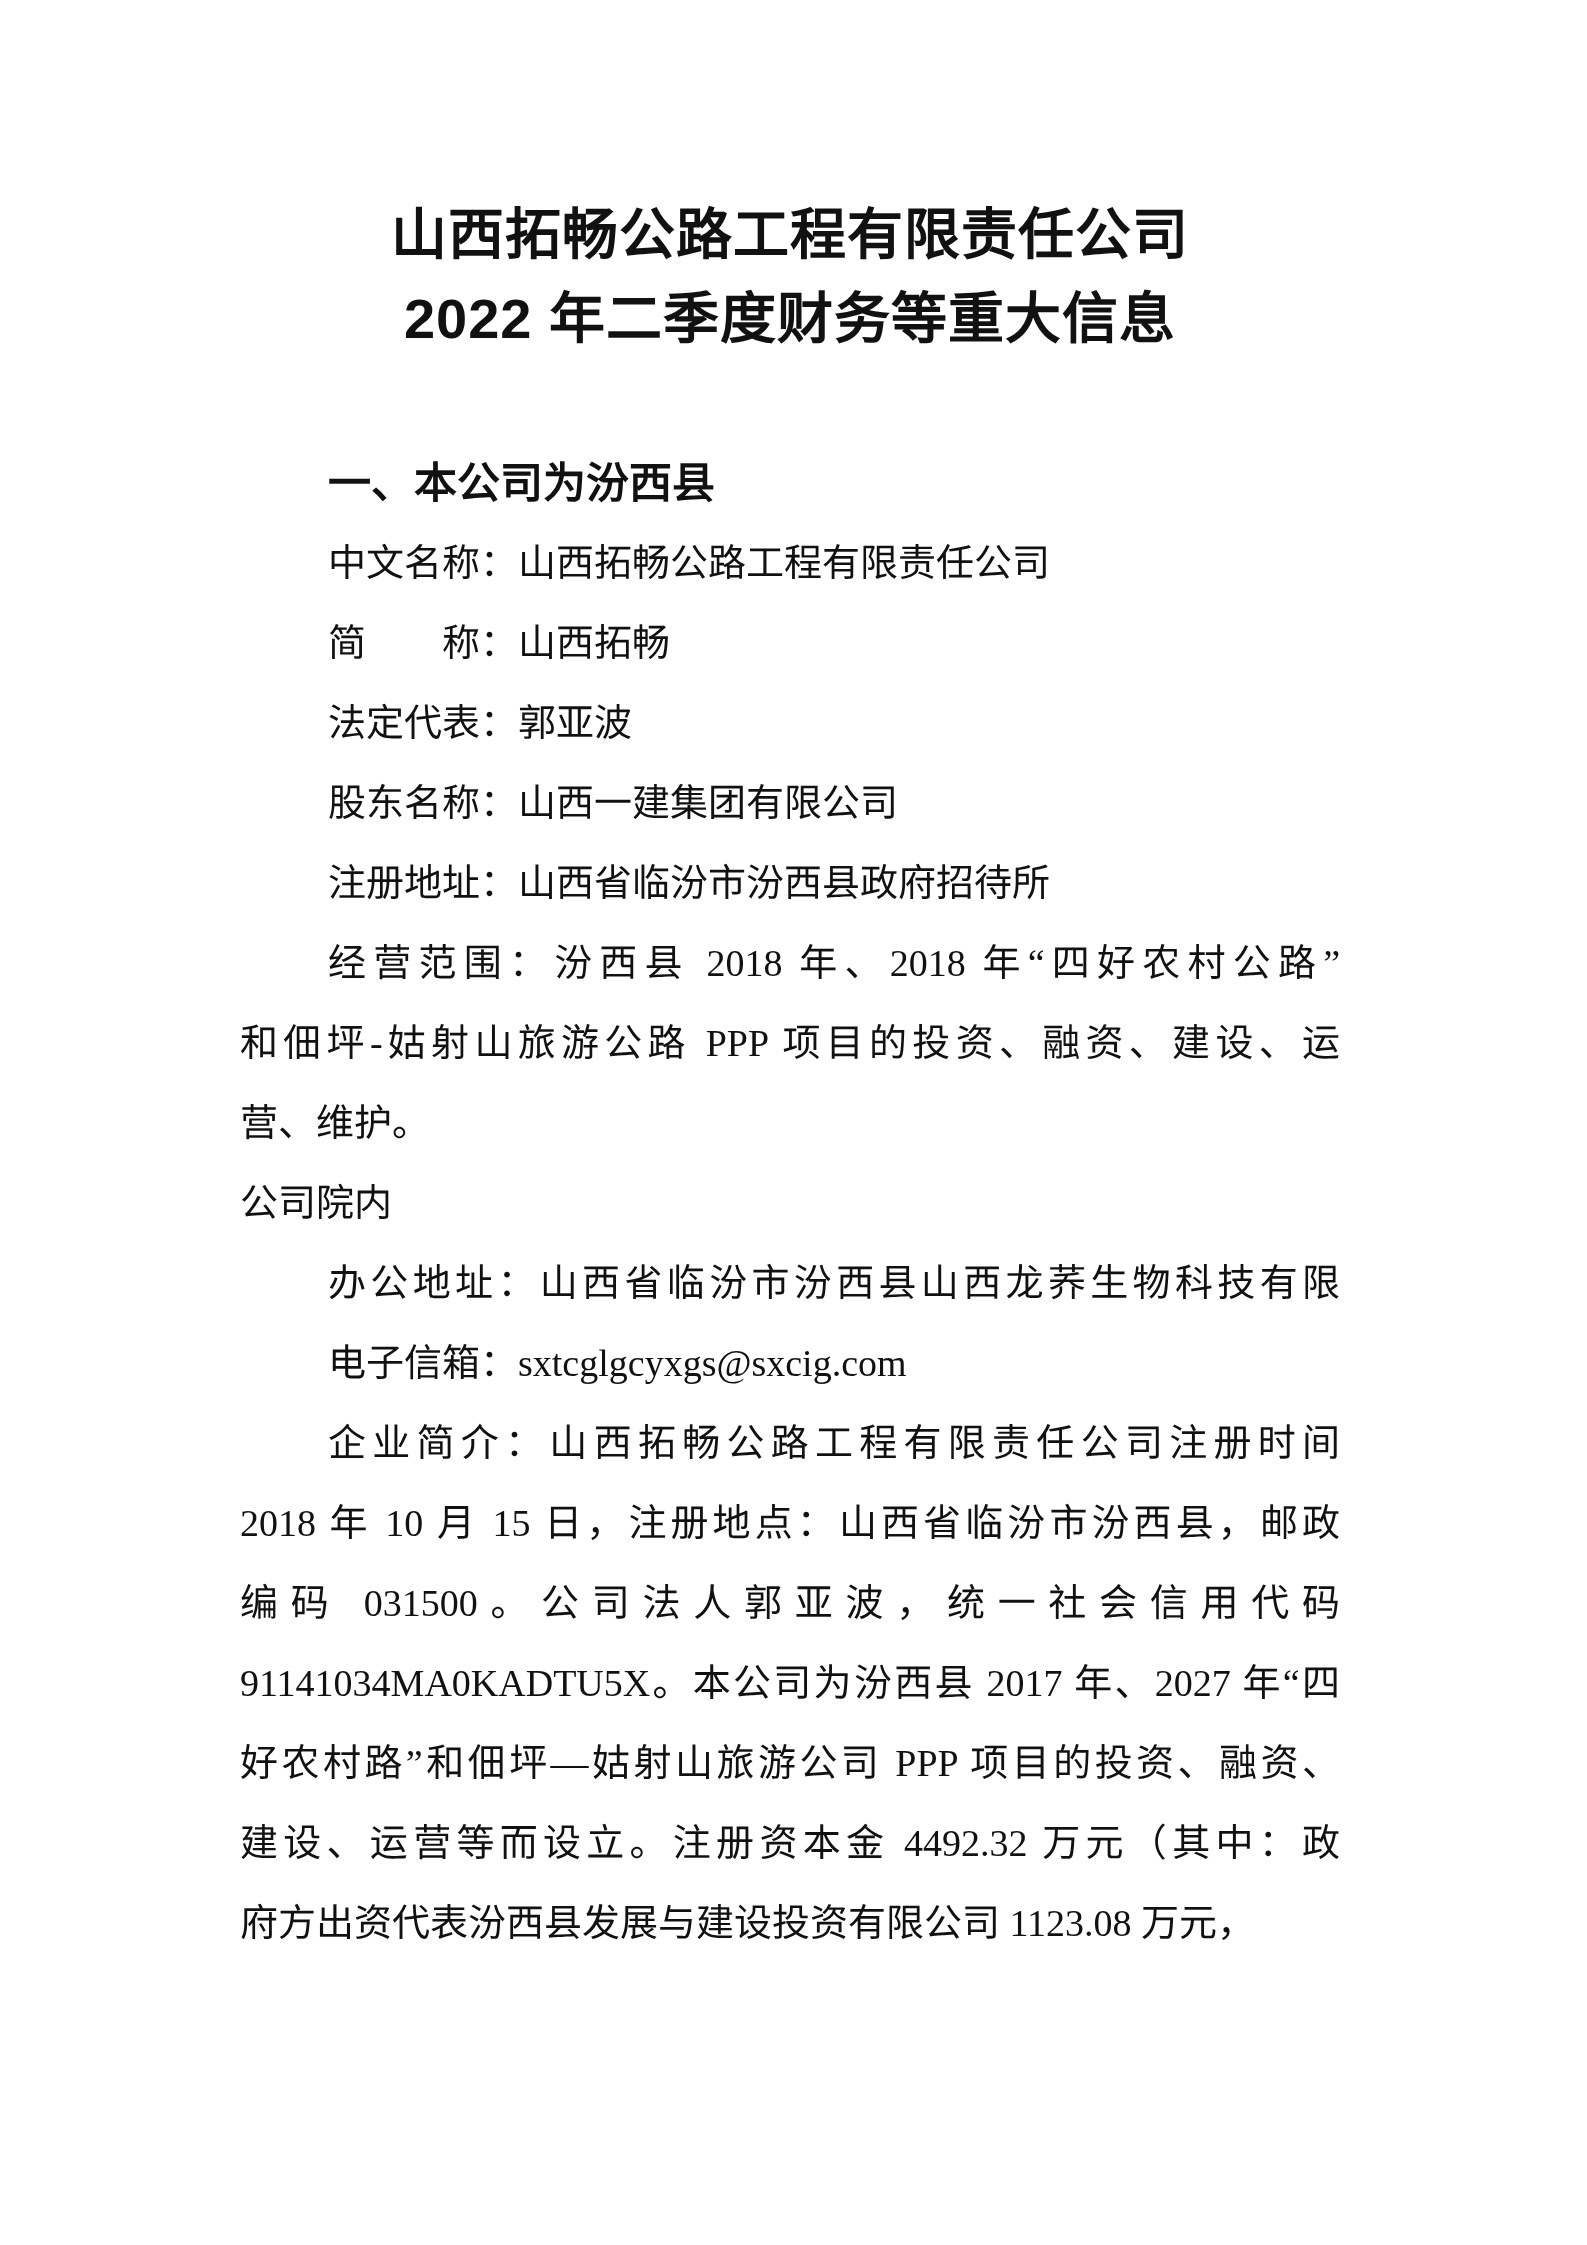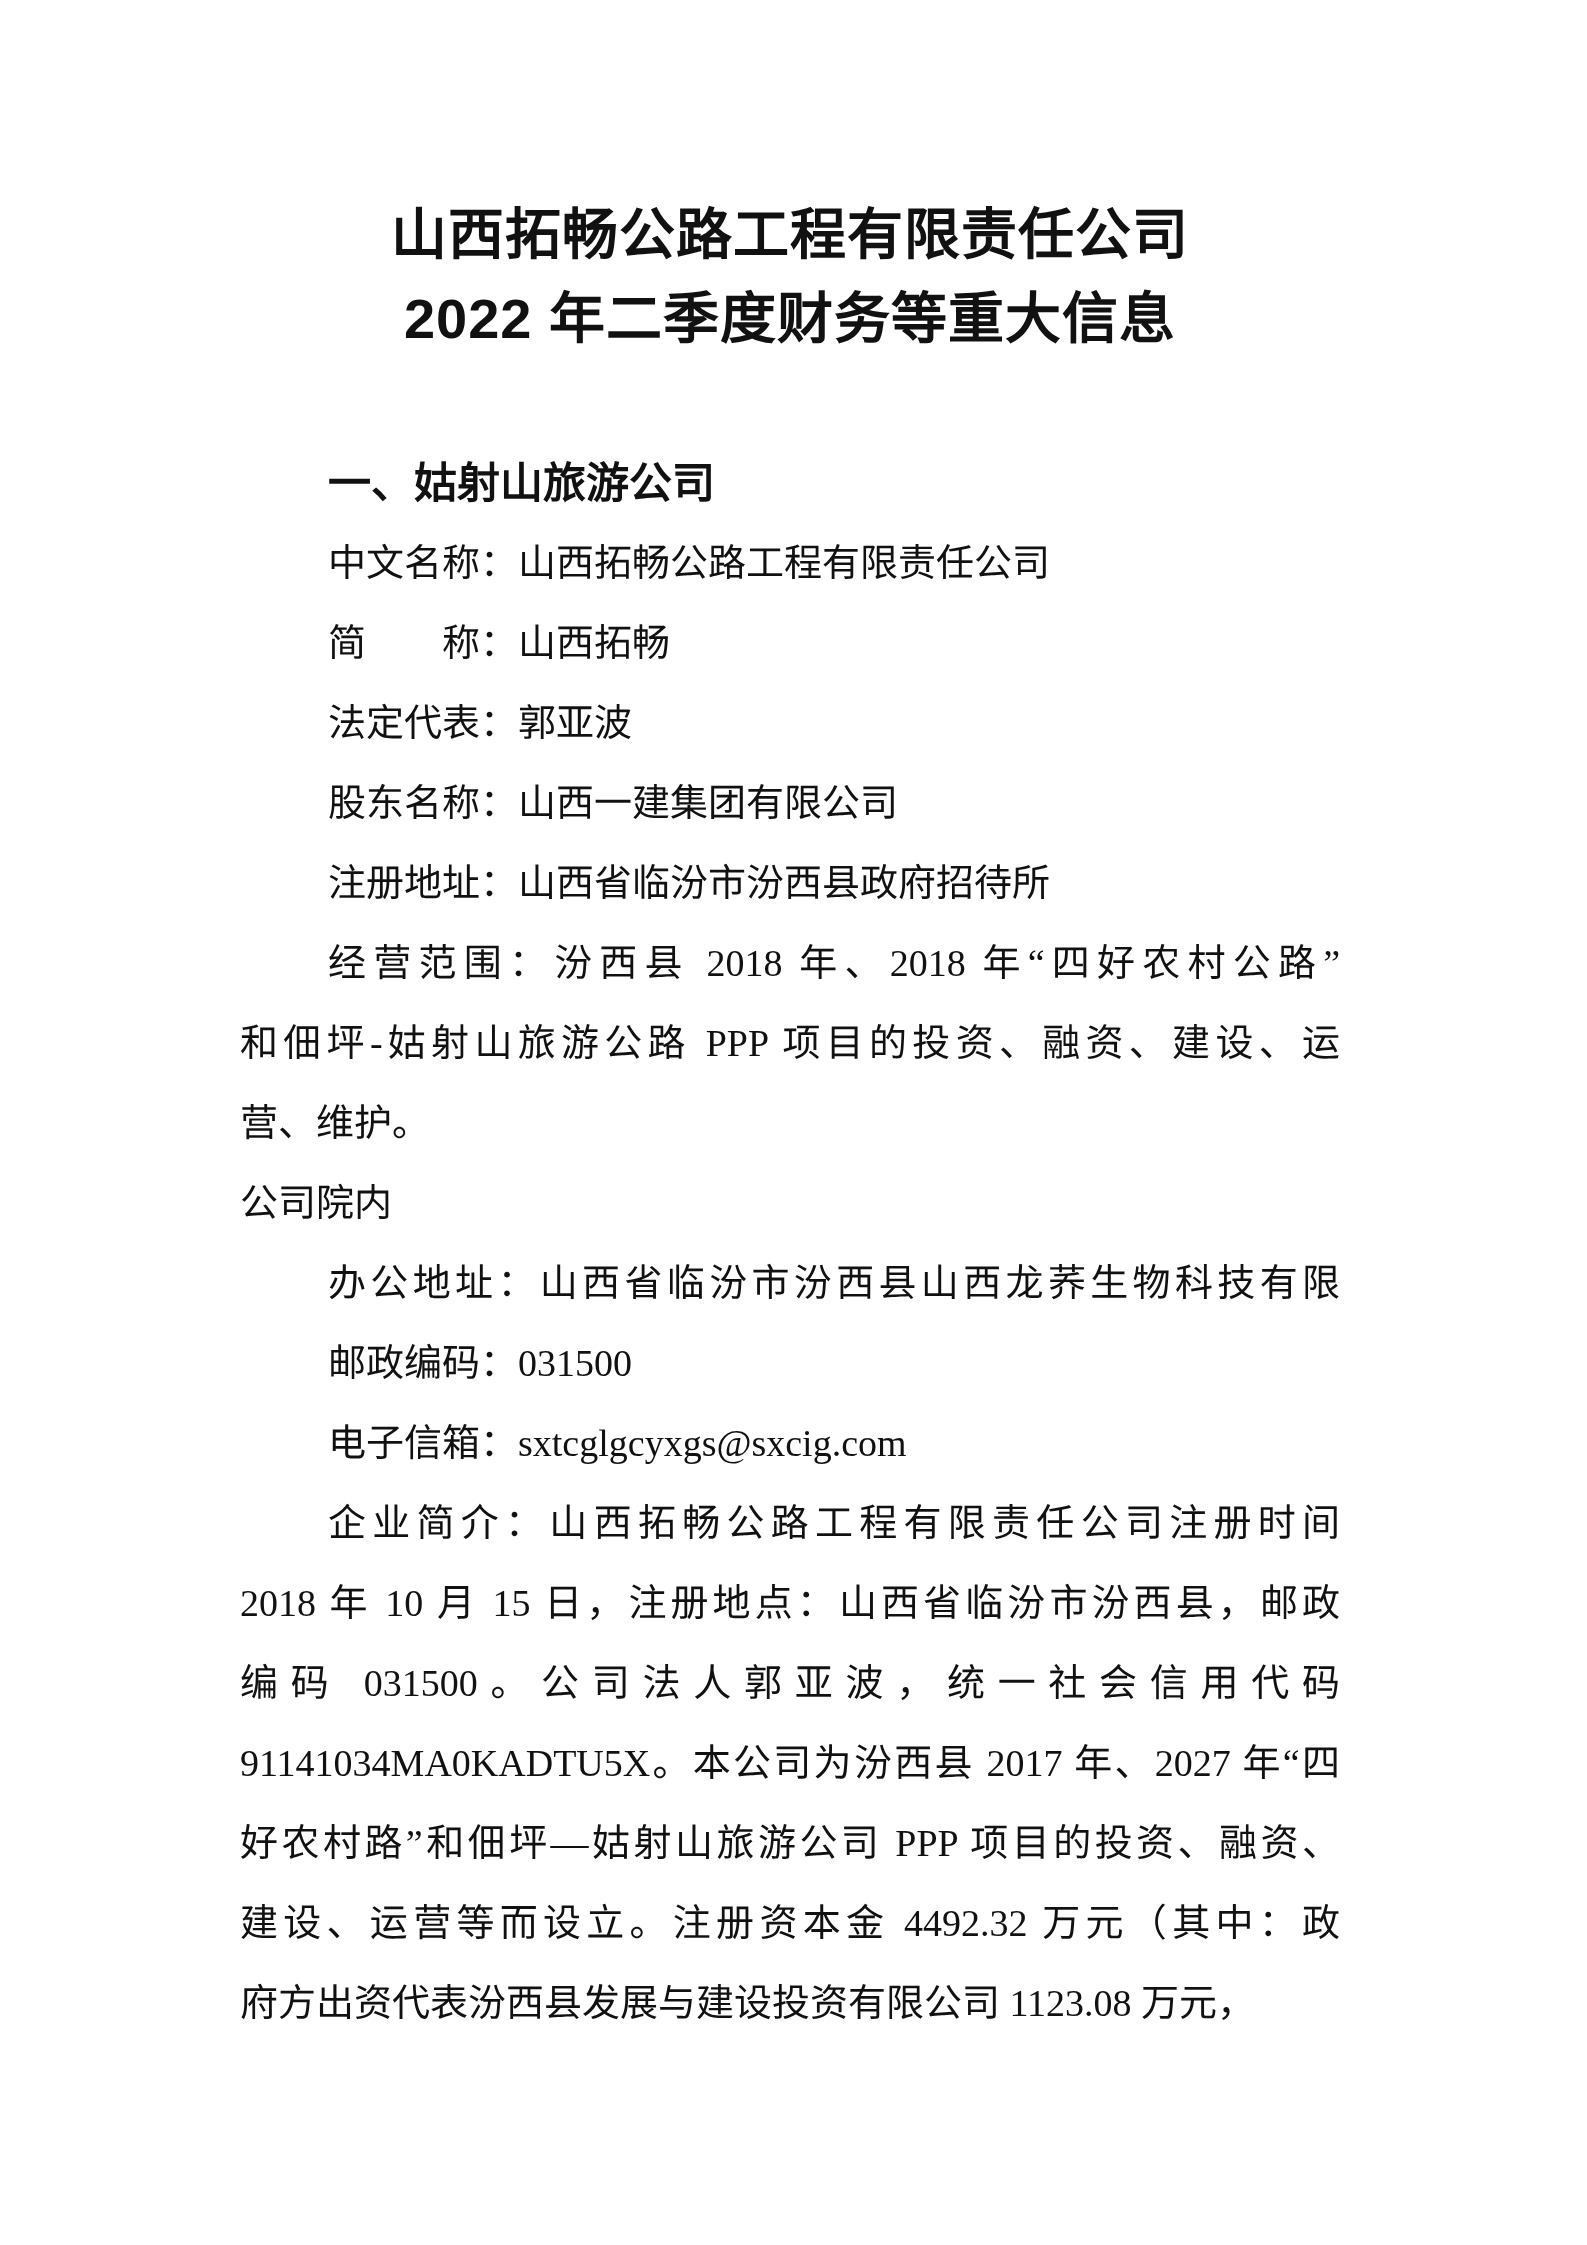--- a/index.html
+++ b/index.html
@@ -57,33 +57,32 @@
 </style>
 </head>
 <body>
 
 <div class="page">
   <div class="content">
 
     <div class="doc-title">山西拓畅公路工程有限责任公司</div>
     <div class="doc-title">2022 年二季度财务等重大信息</div>
 
-    <div class="section-heading">一、姑射山旅游公司</div>
+    <div class="section-heading">一、本公司为汾西县</div>
 
     <div class="doc-line indent">中文名称：山西拓畅公路工程有限责任公司</div>
     <div class="doc-line indent">简　　称：山西拓畅</div>
     <div class="doc-line indent">法定代表：郭亚波</div>
     <div class="doc-line indent">股东名称：山西一建集团有限公司</div>
     <div class="doc-line indent">注册地址：山西省临汾市汾西县政府招待所</div>
     <div class="doc-line indent justify">经营范围：汾西县 2018 年、2018 年“四好农村公路”</div>
     <div class="doc-line justify">和佃坪-姑射山旅游公路 PPP 项目的投资、融资、建设、运</div>
     <div class="doc-line">营、维护。</div>
     <div class="doc-line">公司院内</div>
     <div class="doc-line indent justify">办公地址：山西省临汾市汾西县山西龙荞生物科技有限</div>
-    <div class="doc-line indent">邮政编码：031500</div>
     <div class="doc-line indent">电子信箱：sxtcglgcyxgs@sxcig.com</div>
     <div class="doc-line indent justify">企业简介：山西拓畅公路工程有限责任公司注册时间</div>
     <div class="doc-line justify">2018 年 10 月 15 日，注册地点：山西省临汾市汾西县，邮政</div>
     <div class="doc-line justify">编码 031500。公司法人郭亚波，统一社会信用代码</div>
     <div class="doc-line justify">91141034MA0KADTU5X。本公司为汾西县 2017 年、2027 年“四</div>
     <div class="doc-line justify">好农村路”和佃坪—姑射山旅游公司 PPP 项目的投资、融资、</div>
     <div class="doc-line justify">建设、运营等而设立。注册资本金 4492.32 万元（其中：政</div>
     <div class="doc-line">府方出资代表汾西县发展与建设投资有限公司 1123.08 万元，</div>
 
   </div>

